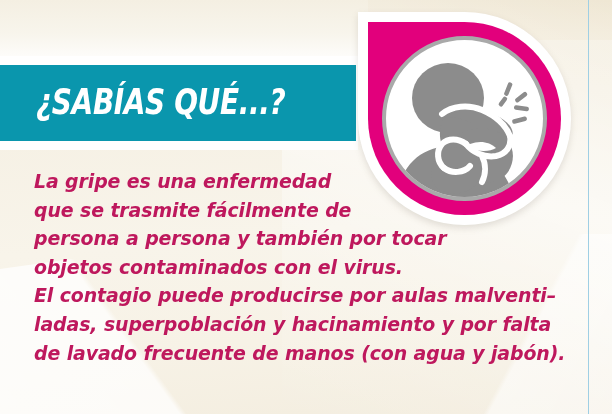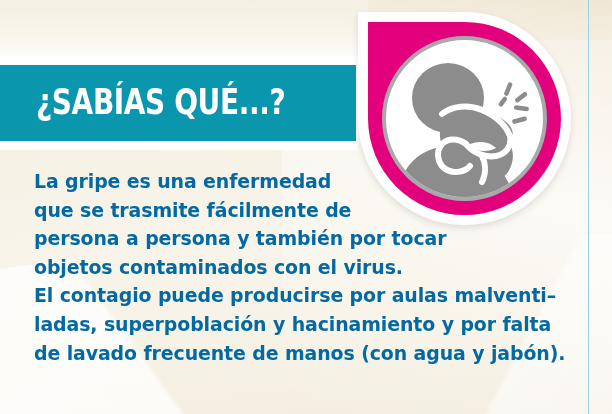--- a/index.html
+++ b/index.html
@@ -10,20 +10,21 @@
   body {
     font-family: "Liberation Sans", sans-serif;
   }
 
   #poster {
     position: relative;
     width: 612px;
     height: 414px;
     overflow: hidden;
     background: #f4efe3;
+    font-style: italic;
   }
 
   
   .bg-base {
     position: absolute;
     inset: 0;
     background: linear-gradient(175deg, #f4efe2 0%, #f6f1e5 30%, #f8f4ea 55%, #f7f2e6 78%, #f3eddf 100%);
   }
   .bg-soft-right {
     position: absolute;
@@ -133,21 +134,21 @@
     overflow: hidden;
   }
   .badge-inner svg { display: block; }
 
   
   .body-copy {
     position: absolute;
     left: 34px;
     top: 168px;
     width: 545px;
-    color: #0369a1;
+    color: #be185d;
     font-family: "DejaVu Sans", sans-serif;
     font-size: 19.5px;
     font-weight: 600;
     line-height: 28.6px;
     letter-spacing: -0.1px;
   }
   .body-copy .ln {
     display: block;
     white-space: nowrap;
     transform: scaleX(0.97);

